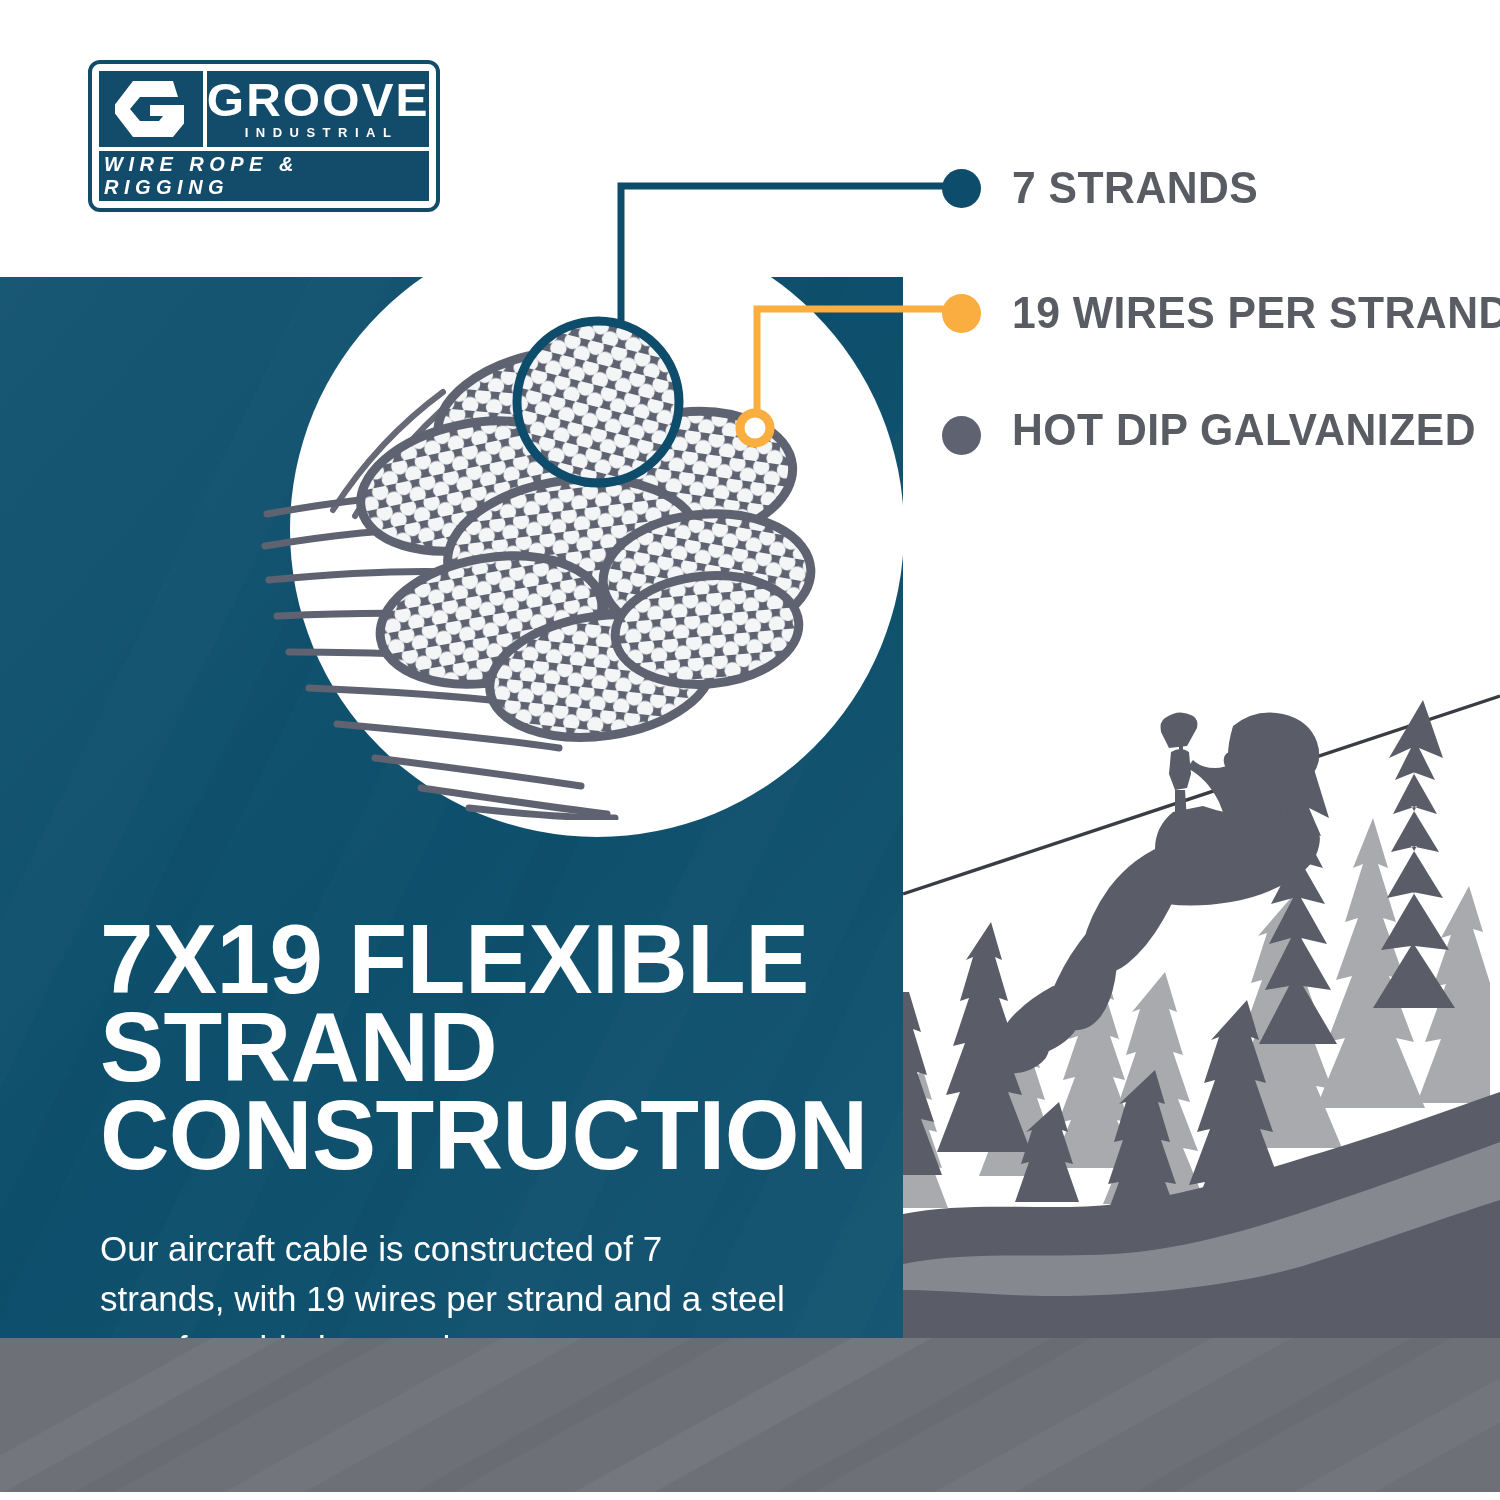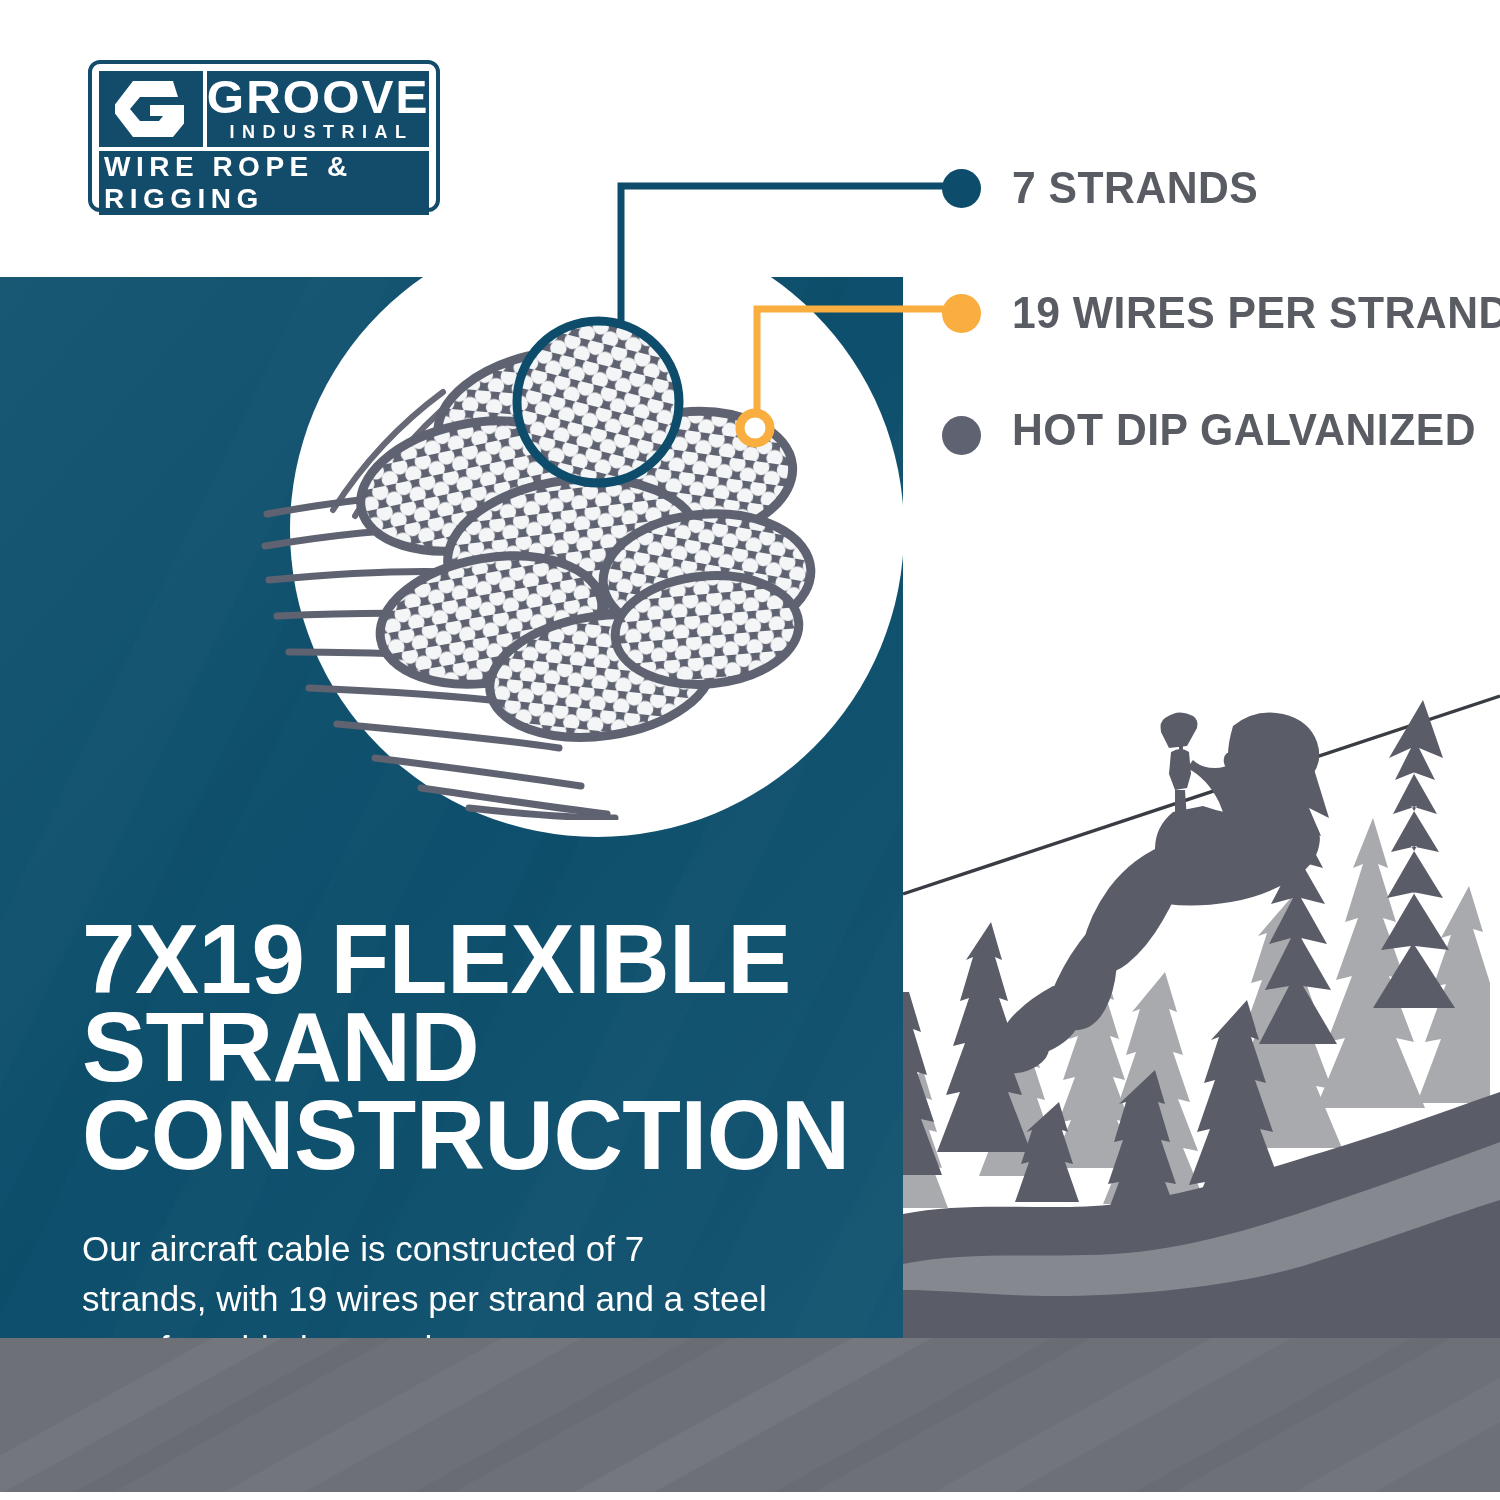--- a/index.html
+++ b/index.html
@@ -13,24 +13,24 @@
   .logo-inner{width:100%;height:100%;display:flex;flex-direction:column;}
   .logo-top{flex:0 0 76px;display:flex;}
   .logo-mark{flex:0 0 104px;background:#134b6b;display:flex;align-items:center;justify-content:center;}
   .logo-mark svg{display:block;}
   .logo-words{flex:1;background:#134b6b;margin-left:4px;display:flex;
               flex-direction:column;align-items:center;justify-content:center;}
   .logo-words .w1{font-family:"Liberation Sans Narrow","Liberation Sans",sans-serif;
       font-weight:bold;color:#ffffff;font-size:47px;line-height:0.92;
       letter-spacing:2px;transform:scaleX(1.02);}
   .logo-words .w2{font-family:"Liberation Sans",sans-serif;font-weight:bold;color:#ffffff;
-      font-size:18px;letter-spacing:7.5px;margin-top:3px;padding-left:7px;}
+      font-size:13px;letter-spacing:7.5px;margin-top:3px;padding-left:7px;}
   .logo-bot{flex:1;background:#134b6b;margin-top:4px;display:flex;align-items:center;justify-content:center;}
   .logo-bot span{font-family:"Liberation Sans",sans-serif;font-weight:bold;color:#ffffff;
-      font-size:28px;letter-spacing:5.5px;padding-left:5px;}
+      font-size:20px;letter-spacing:5.5px;padding-left:5px;font-style:italic;}
 
   
   .teal-panel{position:absolute;left:0;top:277px;width:903px;height:1061px;overflow:hidden;}
   .teal-panel svg{position:absolute;left:0;top:0;}
 
   
   .callout{position:absolute;display:flex;align-items:center;}
   .callout .dot{border-radius:50%;flex:0 0 auto;}
   .callout .clabel{font-family:"Liberation Sans Narrow","Liberation Sans",sans-serif;
       font-weight:bold;color:#5a5c64;font-size:44px;letter-spacing:0.5px;
@@ -47,21 +47,21 @@
 
   
   .leader{position:absolute;}
   #leader-navy{left:613px;top:178px;width:352px;height:360px;}
   #leader-orange{left:752px;top:303px;width:212px;height:125px;}
 
   
   #cable{position:absolute;left:255px;top:300px;width:600px;height:520px;}
 
   
-  .headline{position:absolute;left:82px;top:915px;width:790px;}
+  .headline{position:absolute;left:100px;top:915px;width:790px;}
   .headline h1{margin:0;font-family:"Liberation Sans Narrow","Liberation Sans",sans-serif;
       font-weight:bold;color:#ffffff;font-size:98px;line-height:0.90;
       letter-spacing:-0.5px;transform:scaleX(0.98);transform-origin:left top;}
   .headline p{margin:44px 0 0 0;font-family:"Liberation Sans Narrow","Liberation Sans",sans-serif;
       font-weight:normal;color:#ffffff;font-size:35px;line-height:1.43;width:690px;}
 
   
   #forest{position:absolute;left:903px;top:600px;width:597px;height:740px;}
 
   

